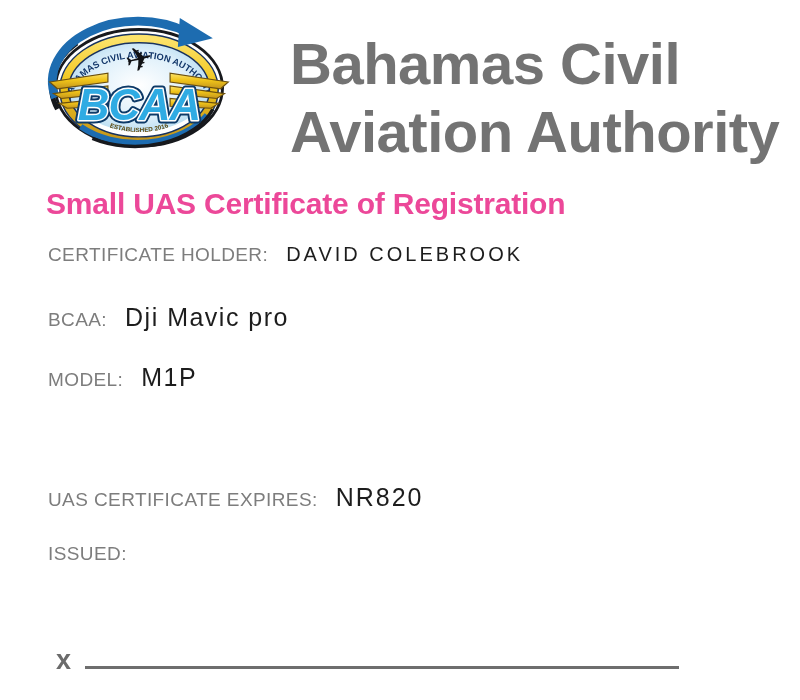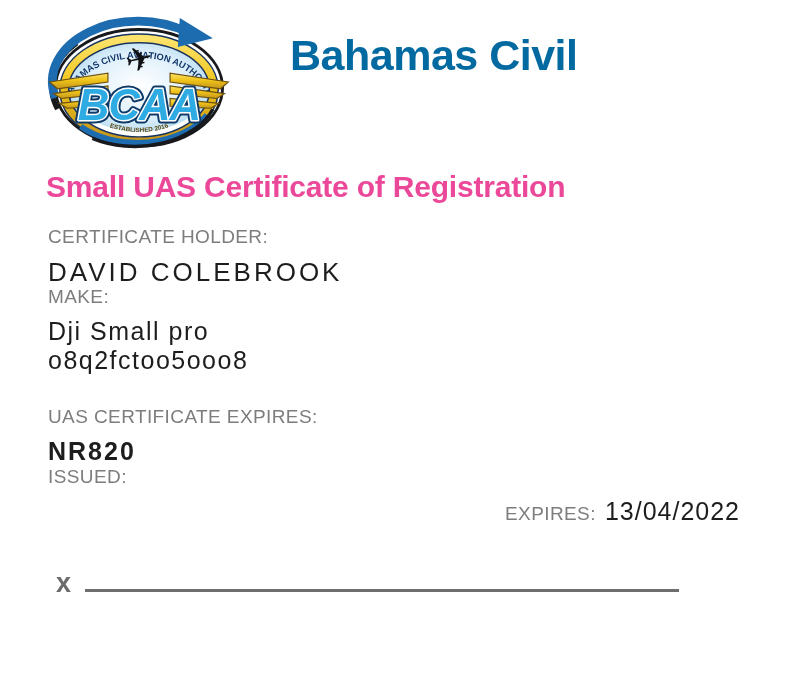--- a/index.html
+++ b/index.html
@@ -7,34 +7,34 @@
     width:800px; height:700px;
     background:#ffffff;
     font-family:"Liberation Sans", sans-serif;
     color:#1c1c1c;
     overflow:hidden;
   }
   .header { display:flex; align-items:flex-start; padding:14px 0 0 40px; }
   .logo { width:198px; height:136px; flex:0 0 auto; }
   .title {
     margin:16px 0 0 52px;
-    font-size:43px; font-weight:700; line-height:1.18;
-    letter-spacing:-0.5px; color:#0369a1;
+    font-size:58px; font-weight:700; line-height:1.18;
+    letter-spacing:-0.5px; color:#737373;
   }
   .heading {
     margin:20px 0 0 46px;
     font-size:30px; font-weight:700; color:#ec4899;
     letter-spacing:-0.2px;
   }
   .fields { margin:22px 0 0 48px; }
-  .row { display:flex; align-items:baseline; gap:9px; height:26px; margin-bottom:34px;flex-direction:column; }
+  .row { display:flex; align-items:baseline; gap:18px; height:26px; margin-bottom:34px; }
   .label { font-size:19px; color:#7d7d7d; letter-spacing:0.4px; white-space:nowrap; }
   .value { font-size:25px; color:#1d1d1d; letter-spacing:1.5px; white-space:nowrap; }
-  .v-caps { font-size:26px; letter-spacing:3px; }
-  .v-cert { letter-spacing:2px;font-weight:bold; }
+  .v-caps { font-size:20px; letter-spacing:3px; }
+  .v-cert { letter-spacing:2px; }
   .v-date { letter-spacing:1px; }
   .row-dates { width:692px; }
   .expires-group { margin-left:auto; display:flex; align-items:baseline; gap:9px; }
   .signature { margin:78px 0 0 56px; display:flex; align-items:flex-end; gap:14px; }
   .sig-x { font-size:27px; font-weight:700; color:#6b6b6b; line-height:1; }
   .sig-line { width:594px; height:0; border-bottom:3px solid #6e6e6e; margin-bottom:5px; }
 </style>
 </head>
 <body>
 
@@ -89,53 +89,53 @@
     </g>
     <use href="#leftWing" transform="translate(200,0) scale(-1,1)"></use>
 
     <text x="100" y="109" text-anchor="middle" font-family="Liberation Sans, sans-serif" font-size="45" font-weight="bold" font-style="italic" letter-spacing="-1" fill="#0d3a68" stroke="#0d3a68" stroke-width="7" stroke-linejoin="round">BCAA</text>
     <text x="100" y="109" text-anchor="middle" font-family="Liberation Sans, sans-serif" font-size="45" font-weight="bold" font-style="italic" letter-spacing="-1" fill="#ffffff" stroke="#ffffff" stroke-width="3" stroke-linejoin="round">BCAA</text>
     <text x="100" y="109" text-anchor="middle" font-family="Liberation Sans, sans-serif" font-size="45" font-weight="bold" font-style="italic" letter-spacing="-1" fill="#2fabe3">BCAA</text>
   </svg>
 
   <div class="title">
     <div>Bahamas Civil</div>
+    <div>Aviation Authority</div>
   </div>
 </div>
 
 <div class="heading">Small UAS Certificate of Registration</div>
 
 <div class="fields">
 
   <div class="row">
     <span class="label">CERTIFICATE HOLDER:</span>
     <span class="value v-caps">DAVID COLEBROOK</span>
   </div>
 
   <div class="row">
-    <span class="label">MAKE:</span>
-    <span class="value">Dji Small pro</span>
+    <span class="label">BCAA:</span>
+    <span class="value">Dji Mavic pro</span>
   </div>
 
+  <div class="row">
+    <span class="label">MODEL:</span>
+    <span class="value">M1P</span>
+  </div>
 
   <div class="row">
-    <span class="value">o8q2fctoo5ooo8</span>
   </div>
 
   <div class="row">
     <span class="label">UAS CERTIFICATE EXPIRES:</span>
     <span class="value v-cert">NR820</span>
   </div>
 
   <div class="row row-dates">
     <span class="label">ISSUED:</span>
-    <span class="expires-group">
-      <span class="label">EXPIRES:</span>
-      <span class="value v-date">13/04/2022</span>
-    </span>
   </div>
 
 </div>
 
 <div class="signature">
   <span class="sig-x">x</span>
   <div class="sig-line"></div>
 </div>
 
 </body></html>

